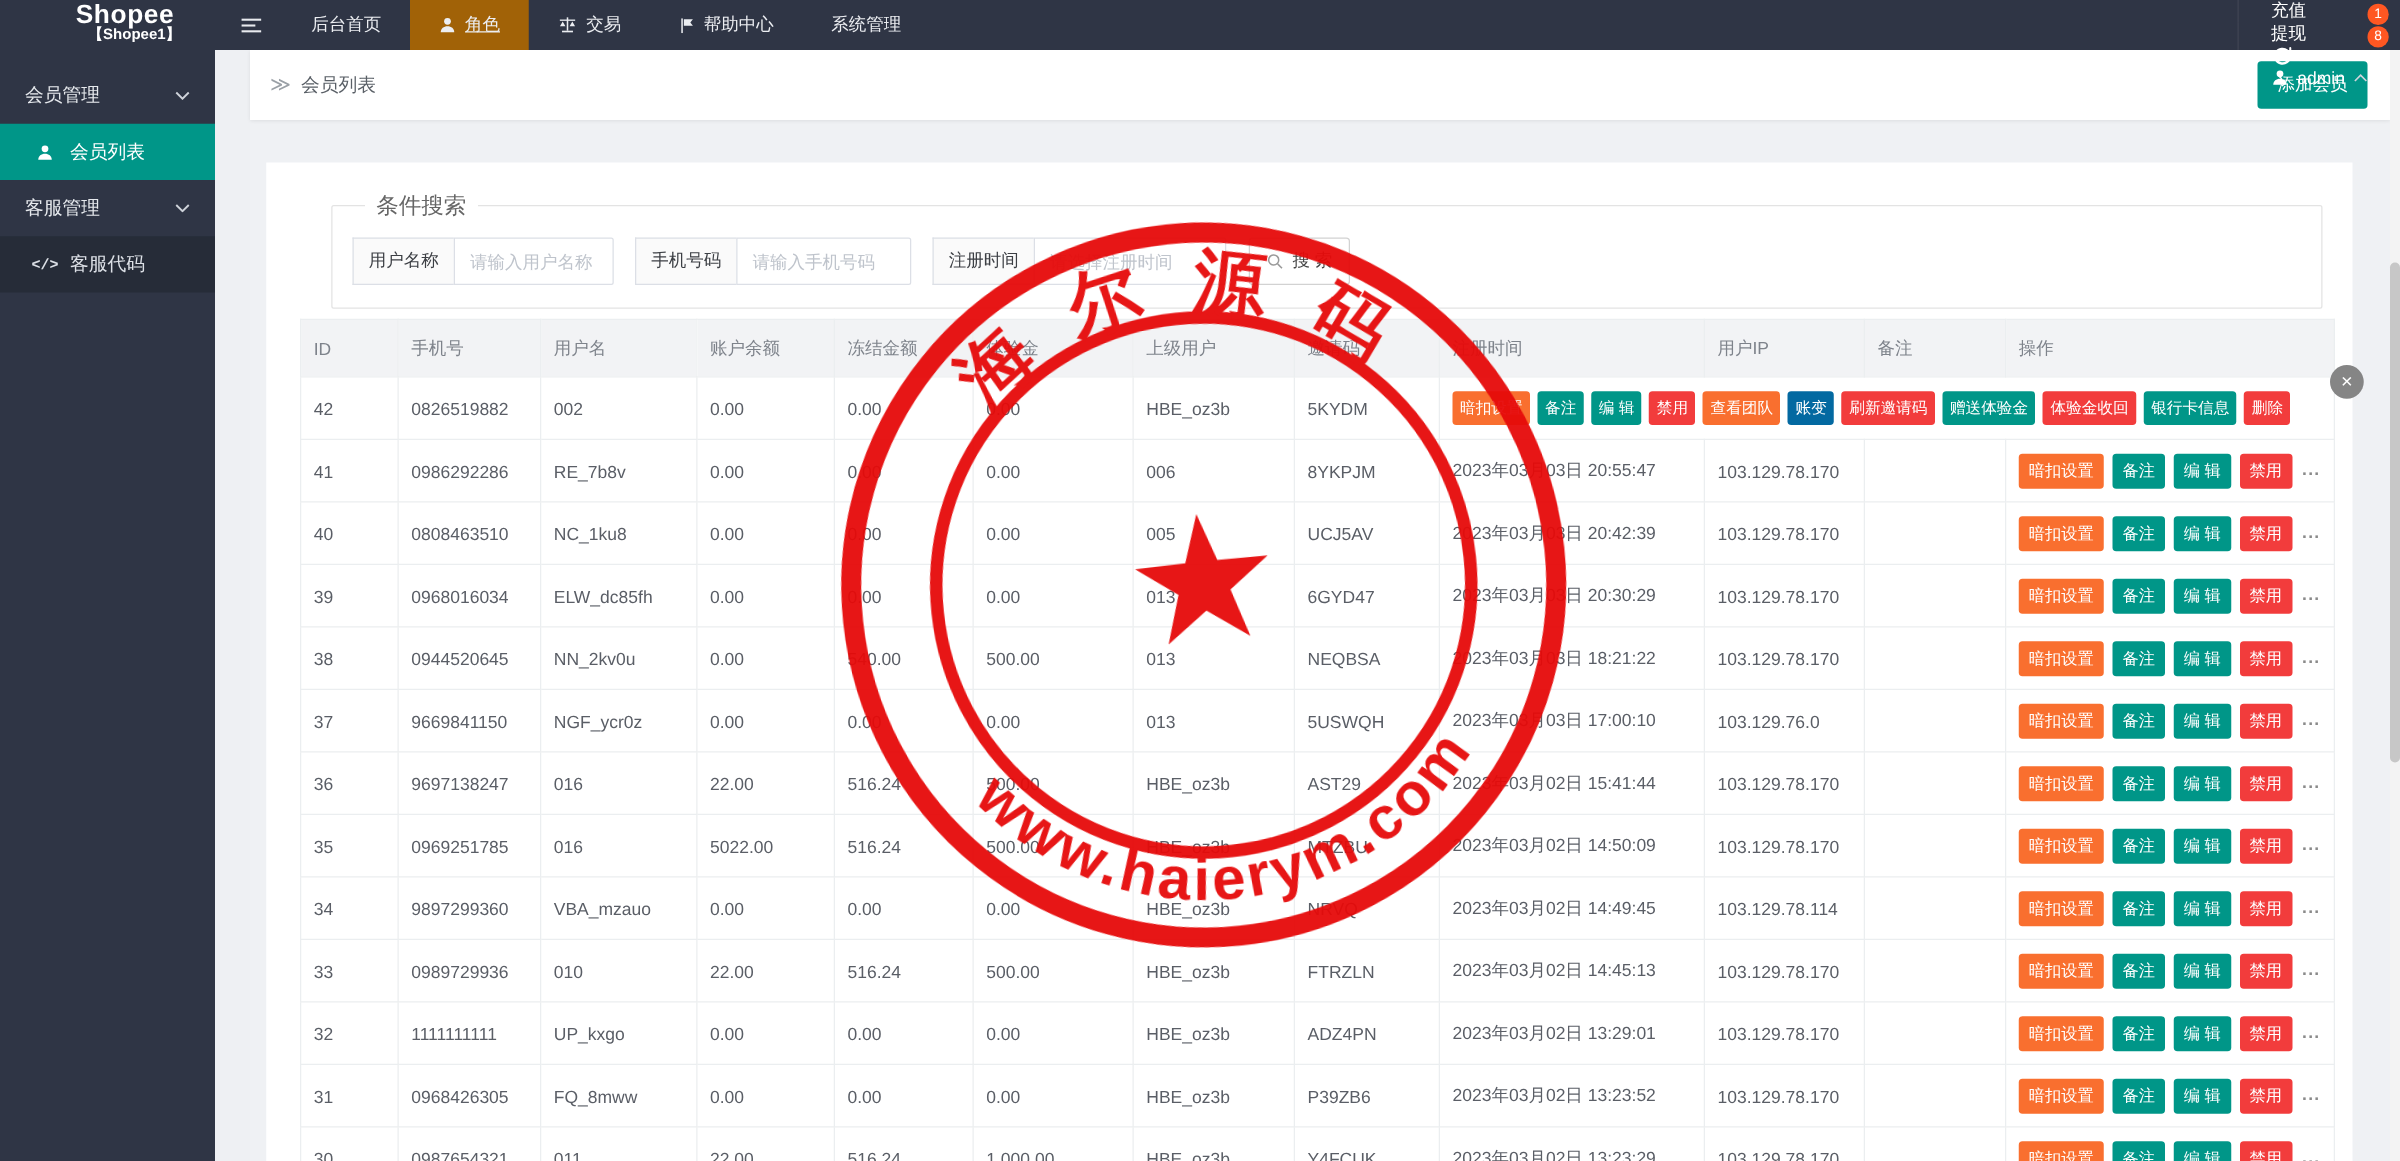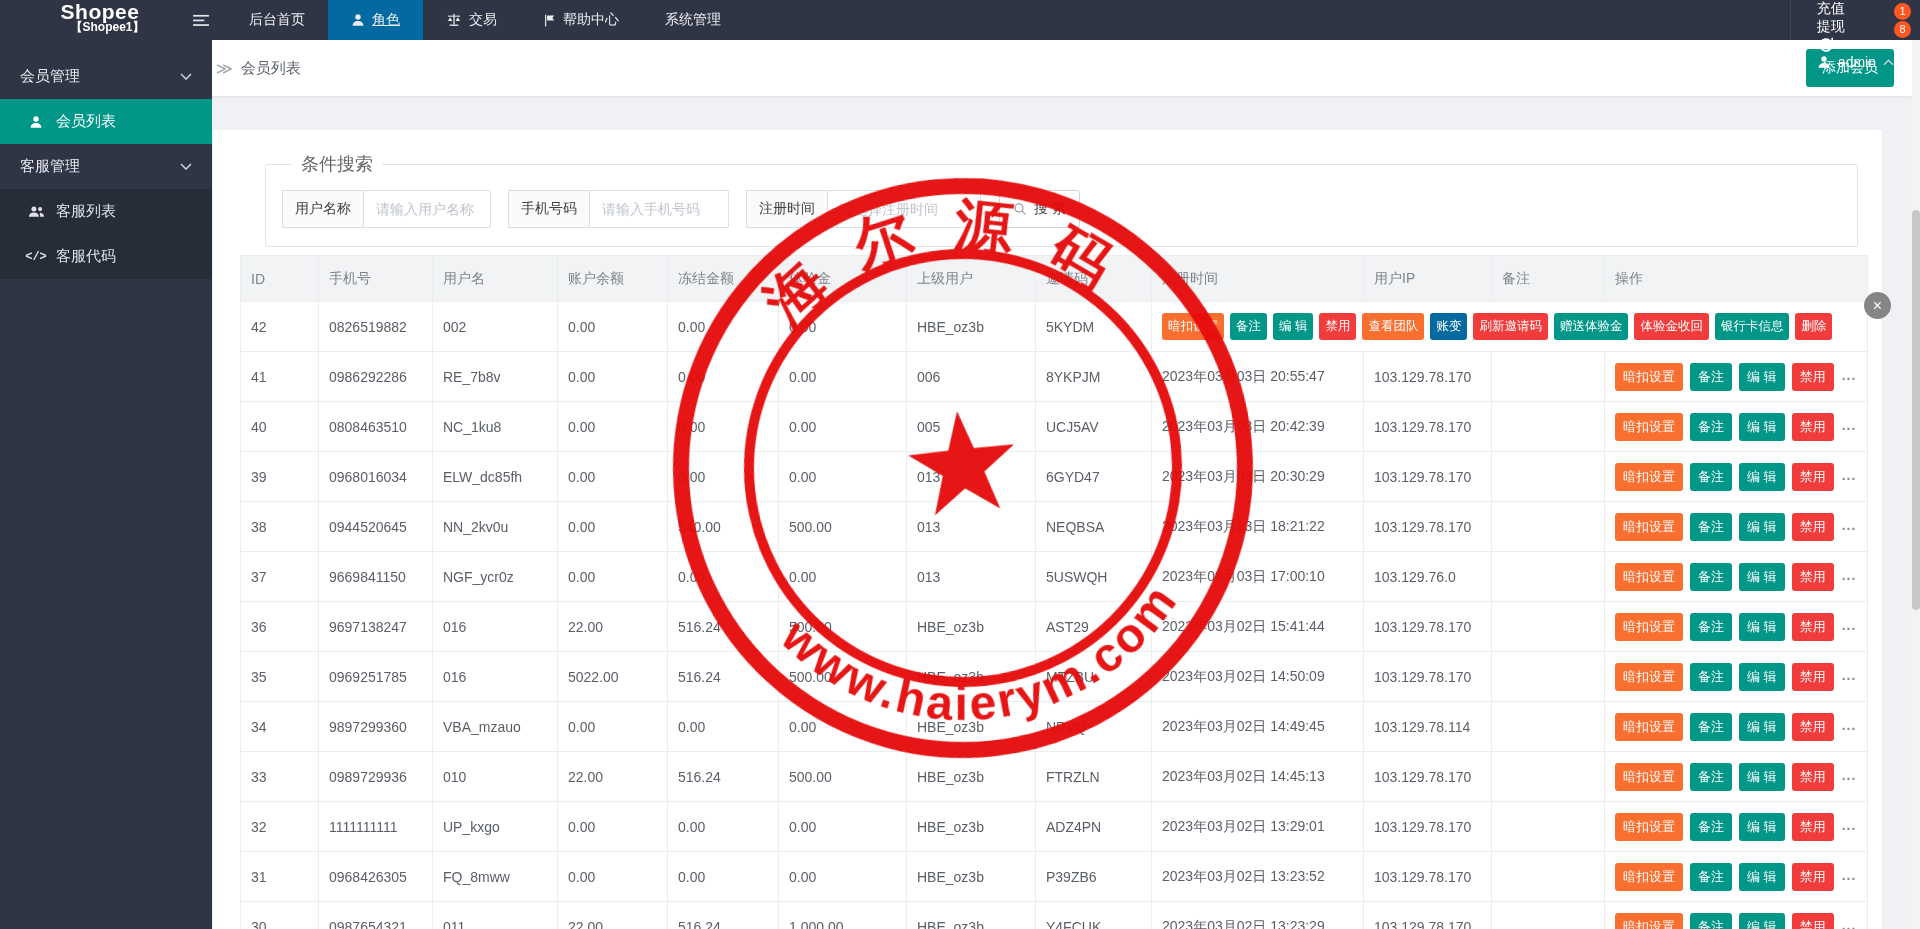--- a/index.html
+++ b/index.html
@@ -8,31 +8,31 @@
 
   
   .topbar{position:absolute;top:0;left:0;right:0;height:40px;background:#2f3545;
     display:flex;align-items:stretch;color:#fff;z-index:50;}
   .logo{width:176px;display:flex;align-items:center;padding-left:24px;flex-direction:column;}
   .logo-text{font-size:21px;font-weight:bold;letter-spacing:.5px;}
   .logo-sub{font-size:12px;font-weight:bold;margin-left:15px;transform:translateY(-5px);}
   .hamburger{width:50px;display:flex;align-items:center;justify-content:center;color:#e8eaee;cursor:pointer;}
   .topnav{display:flex;align-items:stretch;}
   .nav-item{display:flex;align-items:center;gap:7px;padding:0 23px;font-size:14px;color:#eceef2;cursor:pointer;}
-  .nav-item.active{background:#0369a1;text-decoration:underline;}
+  .nav-item.active{background:#a16207;text-decoration:underline;}
   .nav-ic{display:flex;align-items:center;}
   .top-right{margin-left:auto;display:flex;align-items:stretch;flex-direction:column;}
   .top-action{position:relative;display:flex;align-items:center;gap:7px;padding:0 26px;
     font-size:14px;border-left:1px solid rgba(255,255,255,.08);cursor:pointer;}
   .badge{position:absolute;top:3px;right:9px;background:#ff5722;color:#fff;font-size:11px;
     min-width:17px;height:17px;line-height:17px;text-align:center;border-radius:9px;padding:0 3px;}
   .chev{display:flex;align-items:center;color:#cfd3da;}
 
   
-  .sidebar{position:absolute;top:40px;left:0;bottom:0;width:212px;background:#2f3545;z-index:40;padding-top:14px;}
+  .sidebar{position:absolute;top:40px;left:0;bottom:0;width:172px;background:#2f3545;z-index:40;padding-top:14px;}
   .menu-group-header{height:45px;display:flex;align-items:center;padding:0 20px;color:#e6e9ed;font-size:15px;cursor:pointer;}
   .menu-group-header .chev{margin-left:auto;}
   .menu-sub{background:#262c38;}
   .menu-item{height:45px;display:flex;align-items:center;gap:11px;padding:0 18px 0 27px;color:#dde1e7;font-size:15px;cursor:pointer;}
   .menu-item.active{background:#009688;color:#fff;}
   .menu-ic{display:flex;align-items:center;width:18px;justify-content:center;}
   .code-glyph{font-size:12px;font-weight:bold;font-family:"Liberation Mono","DejaVu Sans Mono",monospace;}
 
   
   .main{position:absolute;top:40px;left:200px;right:8px;bottom:0;}
@@ -197,31 +197,20 @@
       </div>
       <div class="menu-group-header">
         <span>客服管理</span>
         <span class="chev">
           <svg viewBox="0 0 12 7" width="12" height="7" fill="none" stroke="currentColor" stroke-width="1.5">
             <path d="M1 1l5 5 5-5"></path>
           </svg>
         </span>
       </div>
       <div class="menu-sub">
-        <div class="menu-item">
-          <span class="menu-ic">
-            <svg viewBox="0 0 18 14" width="17" height="13" fill="currentColor">
-              <circle cx="6.2" cy="4.2" r="2.7"></circle>
-              <path d="M0.8 12.6c0-2.8 2.4-4.4 5.4-4.4s5.4 1.6 5.4 4.4z"></path>
-              <circle cx="12.9" cy="4.4" r="2.2"></circle>
-              <path d="M12.6 8.4c2.5.2 4.6 1.7 4.6 4.2h-4.2z"></path>
-            </svg>
-          </span>
-          <span>客服列表</span>
-        </div>
         <div class="menu-item">
           <span class="menu-ic">
             <span class="code-glyph">&lt;/&gt;</span>
           </span>
           <span>客服代码</span>
         </div>
       </div>
     </div>
 </div>
 

